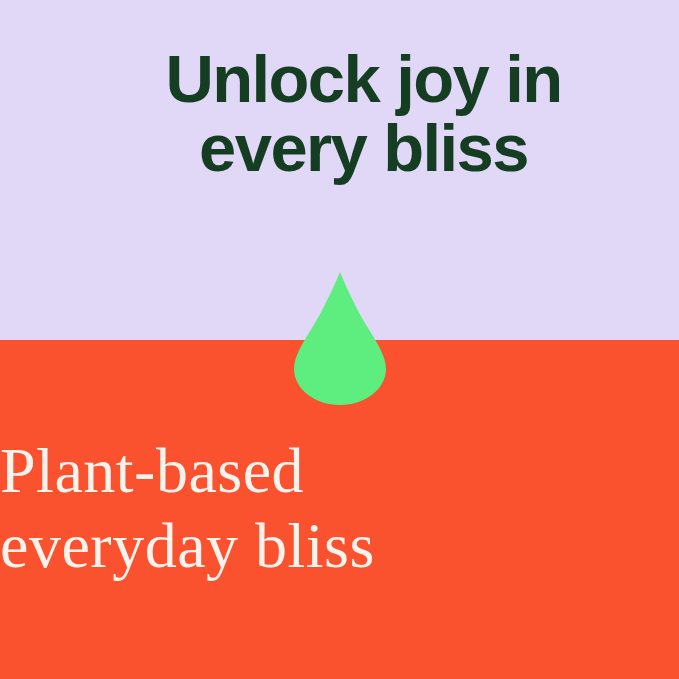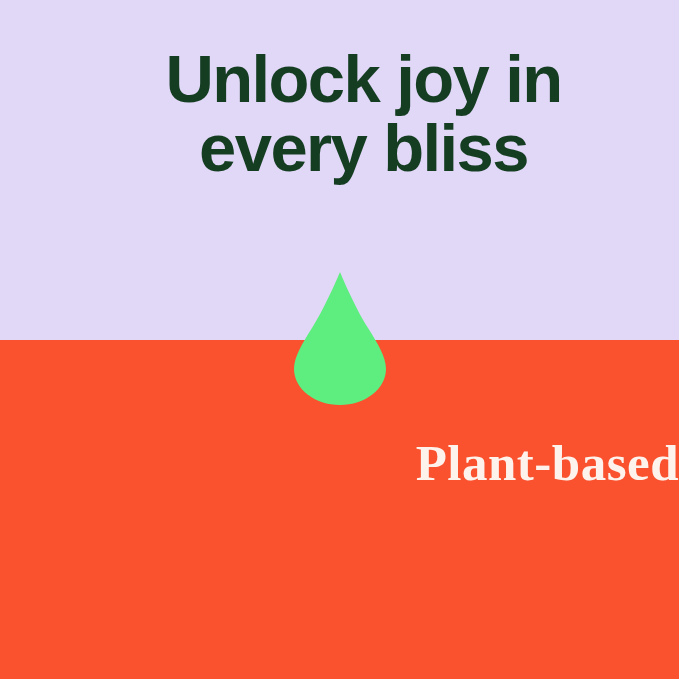--- a/index.html
+++ b/index.html
@@ -68,25 +68,25 @@
     width: 92px;
     height: 133px;
   }
 
   
   .subheadline {
     position: absolute;
     left: 0;
     top: 434px;
     width: 100%;
-    text-align: right;
+    text-align: left;
     color: #FDF3EC;
     font-family: "Liberation Serif", "DejaVu Serif", serif;
-    font-weight: bold;
-    font-size: 51px;
+    font-weight: normal;
+    font-size: 64px;
     line-height: 1.17;
     letter-spacing: 0.5px;
     white-space: nowrap;
   }
   .subheadline .line {
     display: block;
   }
 </style>
 </head>
 <body>
@@ -108,15 +108,16 @@
                C 84 72, 92 85, 92 97
                C 92 117, 71 133, 46 133
                C 21 133, 0 117, 0 97
                C 0 85, 8 72, 18 56
                C 32 34, 46 0, 46 0 Z" fill="#5DEE7F"></path>
     </svg>
   </div>
 
   <div class="subheadline">
     <span class="line">Plant-based</span>
+    <span class="line">everyday bliss</span>
   </div>
 
 </div>
 
 </body></html>

